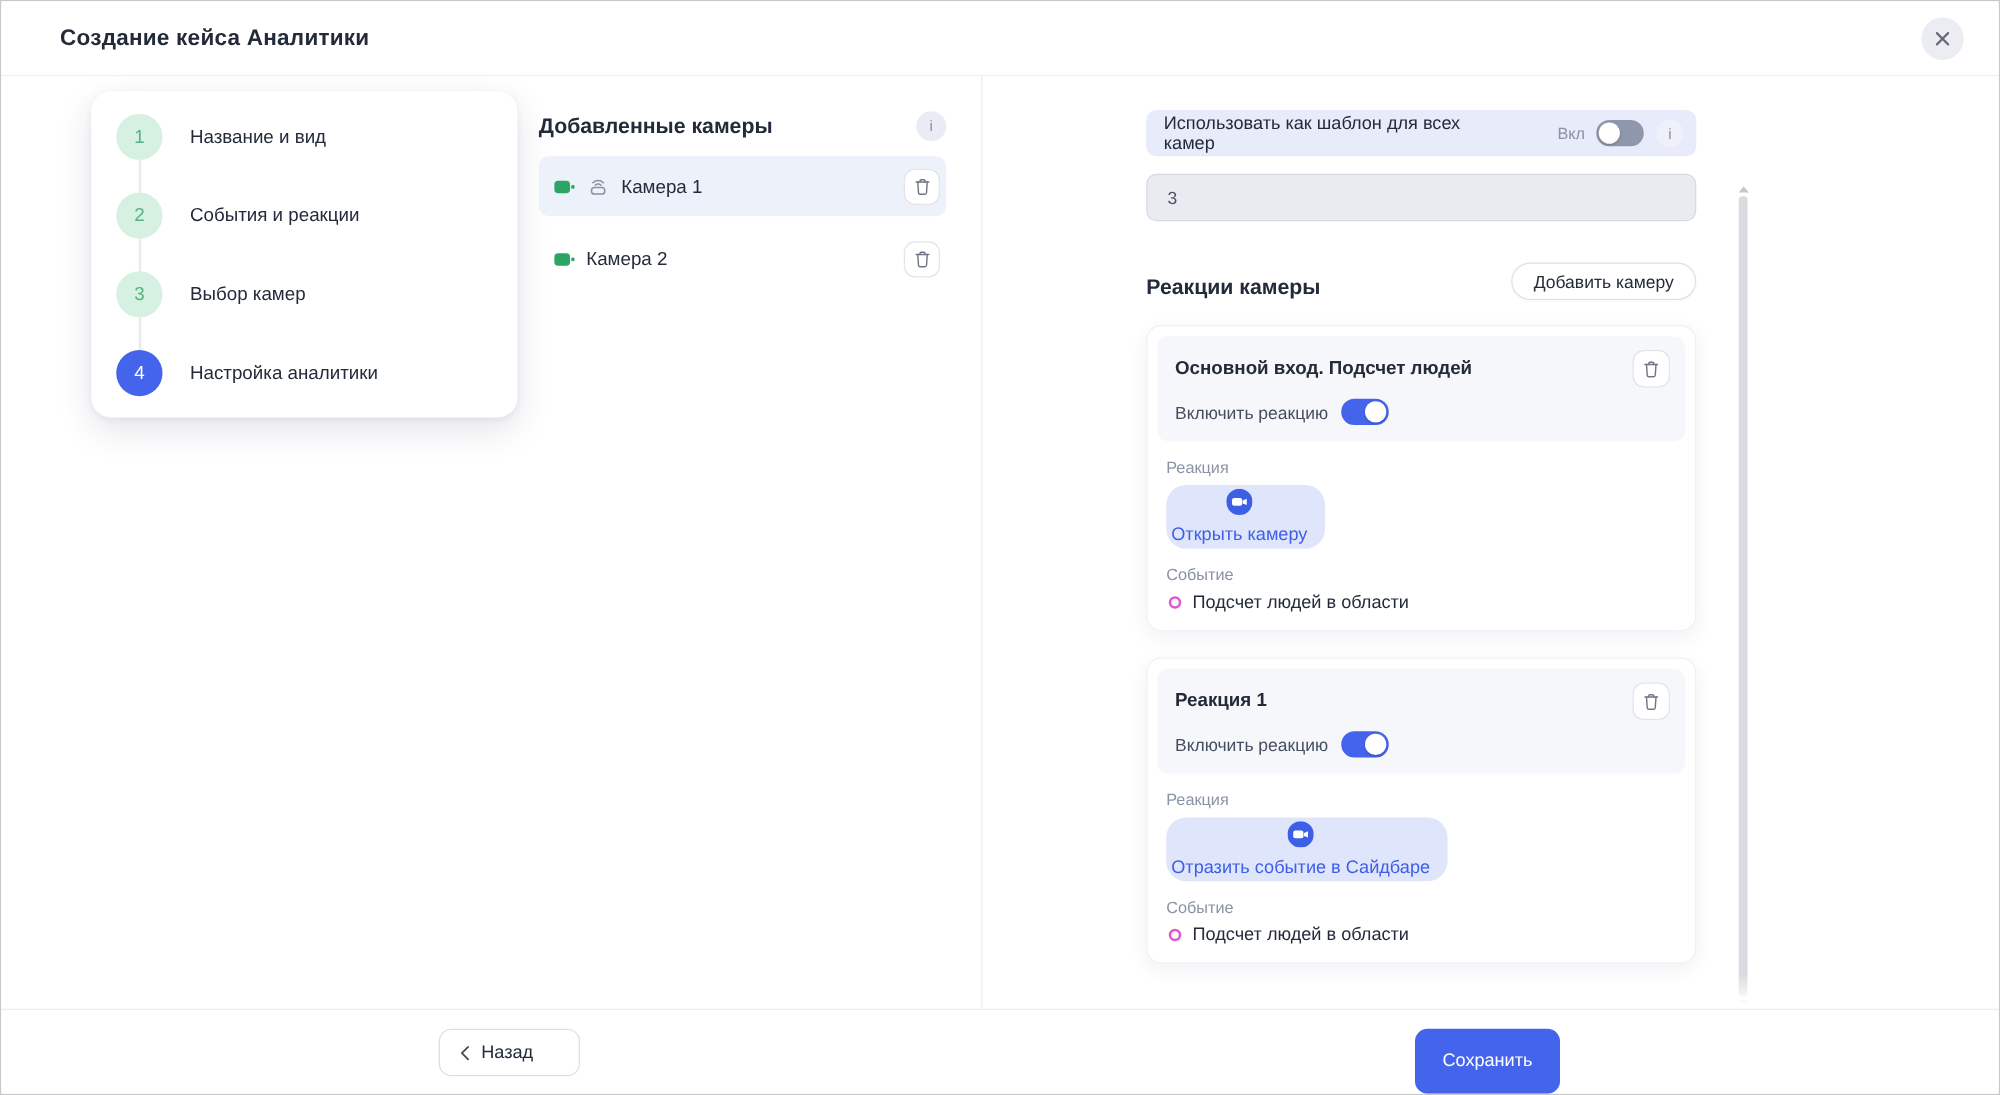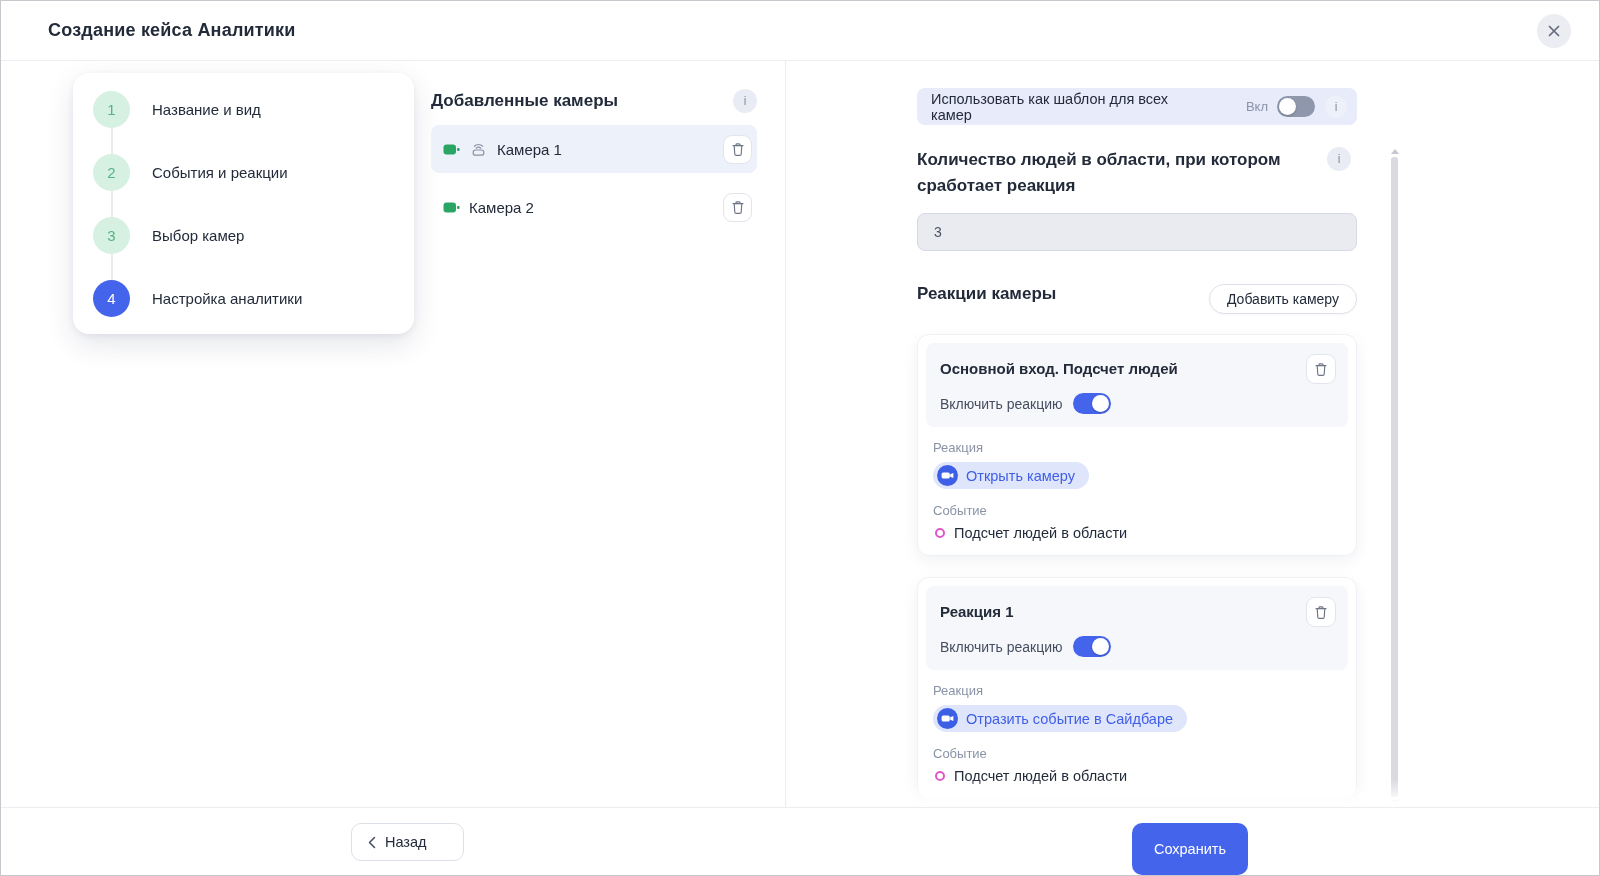--- a/index.html
+++ b/index.html
@@ -64,33 +64,33 @@
   .toggle .knob{position:absolute;top:2px;width:17px;height:17px;border-radius:50%;background:#fff;box-shadow:0 1px 2px rgba(0,0,0,.2);}
   .toggle.off{background:#8e97ab;}
   .toggle.off .knob{left:2px;}
   .toggle.on{background:var(--primary);}
   .toggle.on .knob{right:2px;}
 
   .threshold-head{position:relative;margin-top:22px;padding-right:64px;font-size:17px;font-weight:700;color:var(--text-dark);line-height:26px;}
   .threshold-head .info-btn{position:absolute;right:6px;top:0;}
   .text-input{margin-top:14px;width:100%;height:38px;background:#e9ebf1;border:1px solid #d6dae3;border-radius:8px;padding:0 16px;font-size:14px;color:#4a5264;font-family:"Liberation Sans",sans-serif;outline:none;}
 
-  .section-row{margin-top:33px;display:flex;align-items:flex-start;justify-content:space-between;}
+  .section-row{margin-top:33px;display:flex;align-items:flex-end;justify-content:space-between;}
   .add-btn{background:#fff;border:1px solid #dee1ea;border-radius:15px;padding:6px 17px;font-size:14px;color:var(--text-dark);font-family:"Liberation Sans",sans-serif;cursor:pointer;box-shadow:0 1px 2px rgba(30,40,80,.04);}
 
   .cards{margin-top:20px;}
   .card{background:#fff;border:1px solid #f0f1f5;border-radius:12px;box-shadow:0 5px 16px rgba(25,39,80,.06);padding:8px 8px 14px;margin-bottom:21px;}
   .card-head{background:#f6f7fa;border-radius:8px;padding:11px 12px 13px 14px;}
   .card-head-row{display:flex;align-items:flex-start;justify-content:space-between;}
   .card-title{font-size:15px;font-weight:600;color:var(--text-dark);padding-top:6px;}
   .card-head .trash-btn{margin-left:12px;width:30px;height:30px;}
   .enable-row{display:flex;align-items:center;gap:10px;margin-top:9px;}
   .enable-label{font-size:14px;color:var(--text-mid);}
   .small-label{font-size:13px;color:var(--text-grey);margin:13px 0 7px 7px;}
-  .chip{display:inline-flex;align-items:center;gap:8px;background:var(--chip-bg);border-radius:16px;padding:3px 14px 3px 4px;margin-left:7px;cursor:pointer;}
+  .chip{display:inline-flex;align-items:center;gap:8px;background:var(--chip-bg);border-radius:16px;padding:3px 14px 3px 4px;margin-left:7px;cursor:pointer;flex-direction:column;}
   .chip-text{font-size:14.5px;color:var(--chip-text);}
   .event-row{display:flex;align-items:center;gap:9px;margin-left:9px;margin-top:2px;}
   .event-ring{width:10px;height:10px;border-radius:50%;border:2.5px solid var(--event-ring);flex:none;}
   .event-text{font-size:14.5px;color:var(--text-dark);}
 
   .bottom-fade{position:absolute;left:786px;right:0;bottom:0;height:28px;background:linear-gradient(rgba(255,255,255,0),#fff 85%);pointer-events:none;}
 
   
   .scrollbar{position:absolute;left:1389px;top:88px;bottom:2px;width:9px;display:flex;flex-direction:column;align-items:center;}
   .sb-arrow{width:0;height:0;border-left:4.5px solid transparent;border-right:4.5px solid transparent;flex:none;}
@@ -204,26 +204,20 @@
         <div class="banner-label">Использовать как шаблон для всех камер</div>
         <span class="on-label">Вкл</span>
         <div class="toggle off">
             <div class="knob"></div>
           </div>
         <button class="info-btn" aria-label="info">
             <span></span>
           </button>
       </div>
 
-      <div class="threshold-head">
-        <span>Количество людей в области, при котором сработает реакция</span>
-        <button class="info-btn" aria-label="info">
-            <span></span>
-          </button>
-      </div>
       <input class="text-input" type="text" value="3" style="">
 
       <div class="section-row">
         <div class="col-heading">Реакции камеры</div>
         <button class="add-btn">Добавить камеру</button>
       </div>
 
       <div class="cards">
 
         <div class="card">

